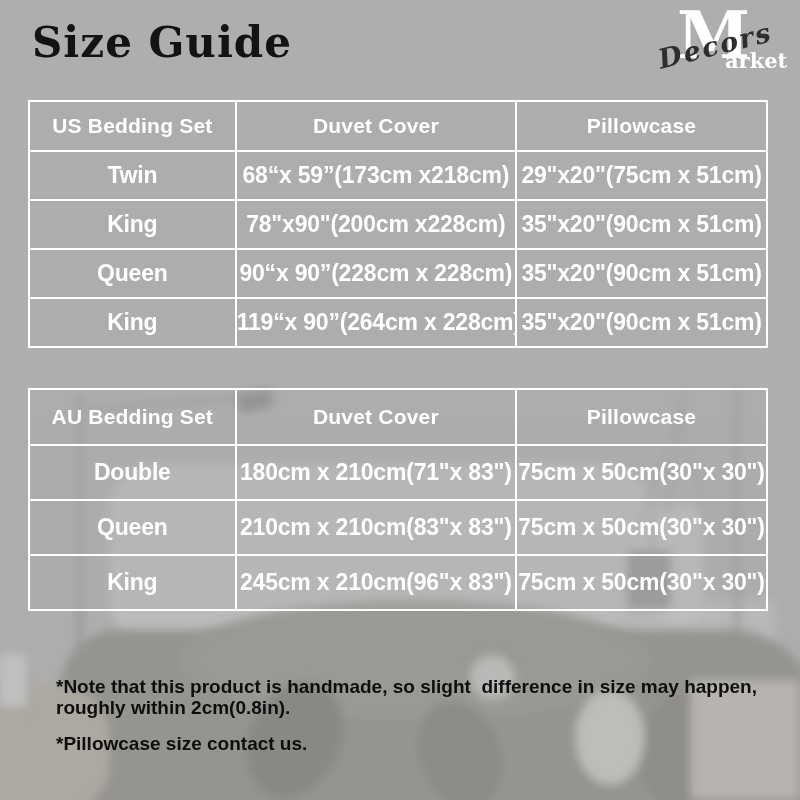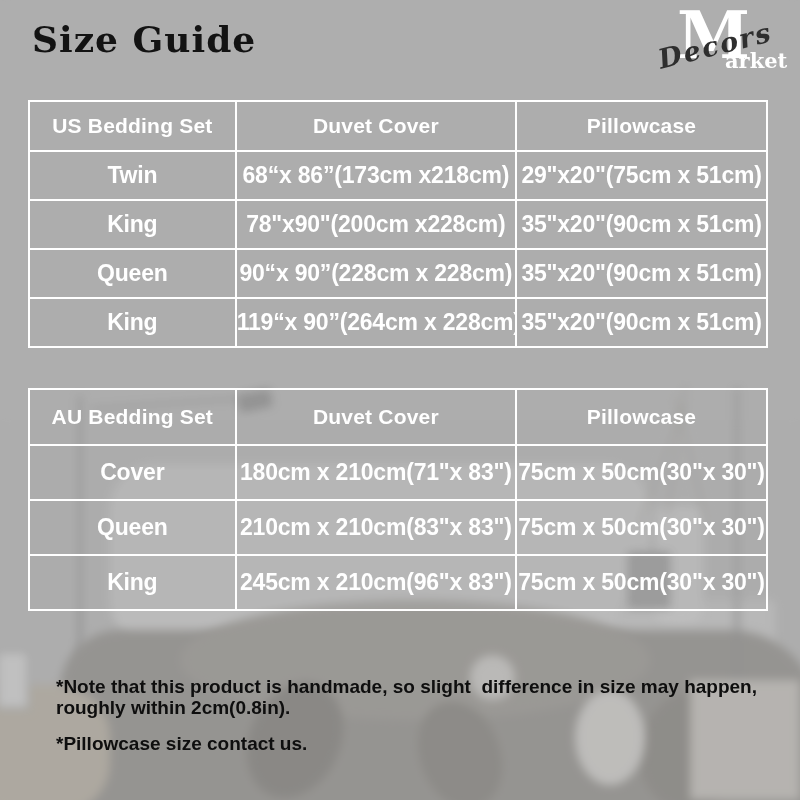--- a/index.html
+++ b/index.html
@@ -43,21 +43,21 @@
   
   .bg-overlay { position: absolute; inset: 0; background: rgba(170,170,170,0.66); }
 
   
   .content { position: absolute; inset: 0; }
 
   .page-title {
     position: absolute; left: 32px; top: 18px;
     font-family: "DejaVu Serif", serif;
     font-weight: 700;
-    font-size: 36px;
+    font-size: 42px;
     letter-spacing: 1px;
     color: #131313;
   }
 
   .logo { position: absolute; left: 655px; top: 8px; width: 130px; height: 80px; }
   .logo-m {
     position: absolute; left: 22px; top: -6px;
     font-family: "DejaVu Serif", serif;
     font-weight: 700; font-size: 66px; color: #ffffff; line-height: 1;
   }
@@ -160,21 +160,21 @@
   <thead>
         <tr>
           <th>US Bedding Set</th>
           <th>Duvet Cover</th>
           <th>Pillowcase</th>
         </tr>
       </thead>
       <tbody>
         <tr>
           <td>Twin</td>
-          <td>68“x 86”(173cm x218cm)</td>
+          <td>68“x 59”(173cm x218cm)</td>
           <td>29"x20"(75cm x 51cm)</td>
         </tr>
         <tr>
           <td>King</td>
           <td>78"x90"(200cm x228cm)</td>
           <td>35"x20"(90cm x 51cm)</td>
         </tr>
         <tr>
           <td>Queen</td>
           <td>90“x 90”(228cm x 228cm)</td>
@@ -196,21 +196,21 @@
     </colgroup>
   <thead>
         <tr>
           <th>AU Bedding Set</th>
           <th>Duvet Cover</th>
           <th>Pillowcase</th>
         </tr>
       </thead>
       <tbody>
         <tr>
-          <td>Cover</td>
+          <td>Double</td>
           <td>180cm x 210cm(71"x 83")</td>
           <td>75cm x 50cm(30"x 30")</td>
         </tr>
         <tr>
           <td>Queen</td>
           <td>210cm x 210cm(83"x 83")</td>
           <td>75cm x 50cm(30"x 30")</td>
         </tr>
         <tr>
           <td>King</td>

